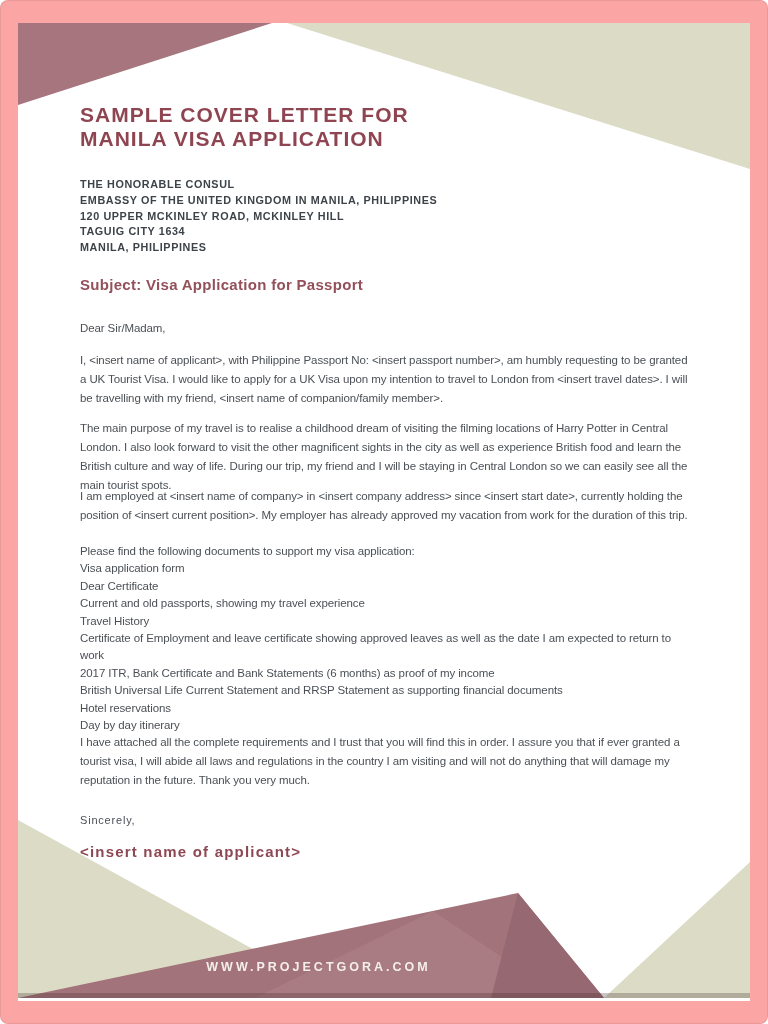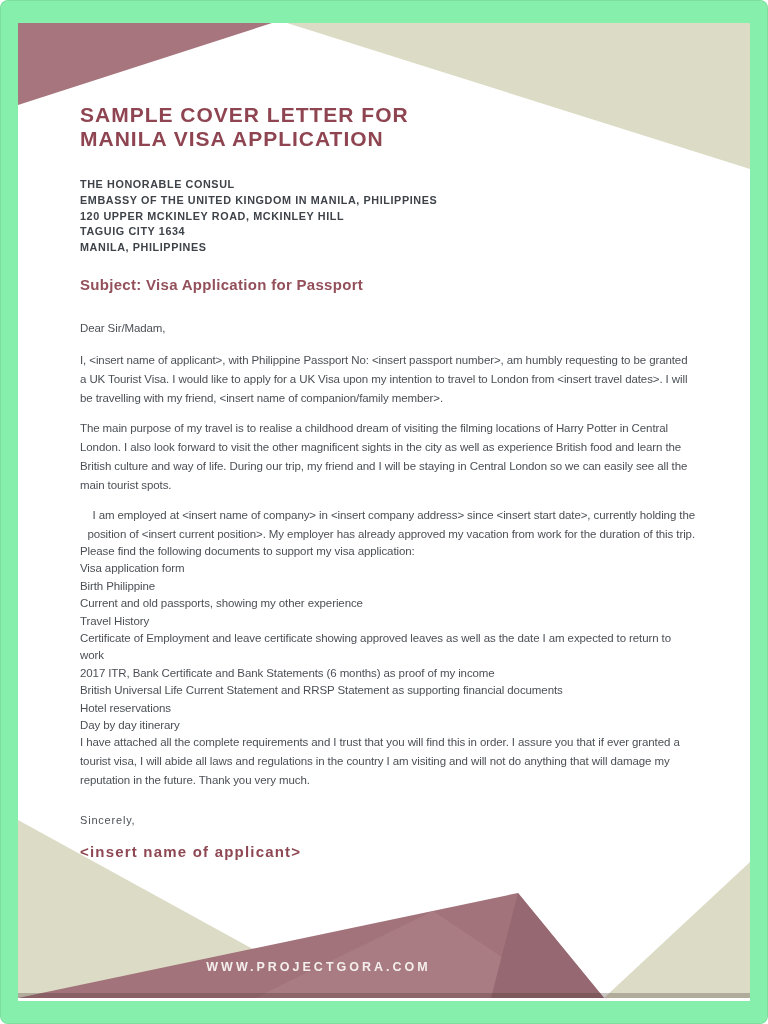--- a/index.html
+++ b/index.html
@@ -1,37 +1,37 @@
 <!DOCTYPE html>
 <html><head>
 <meta charset="utf-8">
 <style>
   html,body{margin:0;padding:0;background:#ffffff;}
   .canvas{
-    position:relative;width:768px;height:1024px;background:#86efac;
+    position:relative;width:768px;height:1024px;background:#fca5a5;
     overflow:hidden;border-radius:8px;box-shadow:inset 0 0 0 1px rgba(0,0,0,0.07);
     font-family:"Liberation Sans", sans-serif;
   }
   .page{position:absolute;left:18px;top:23px;width:732px;height:978px;background:#ffffff;}
   .decor{position:absolute;left:0;top:0;width:732px;height:978px;display:block;}
   .txt{position:absolute;left:62px;}
   .title{
     top:80px;font-size:21px;font-weight:700;letter-spacing:1px;line-height:23.5px;
   }
   .recipient{
     top:154px;font-size:10.8px;font-weight:700;letter-spacing:0.6px;line-height:15.8px;
   }
   .subject{
     top:253px;font-size:15px;font-weight:700;letter-spacing:0.3px;
   }
   .body-text{font-size:11.5px;letter-spacing:-0.1px;line-height:19px;width:615px;}
   .salutation{top:296px;}
   .para1{top:328px;}
   .para2{top:396px;}
-  .para3{top:483px;text-align:right;}
+  .para3{top:464px;}
   .docs{top:520px;line-height:17.4px;}
   .para5{top:710px;}
   .closing{top:791px;font-size:11px;letter-spacing:0.8px;}
   .signature{
     top:820px;font-size:15px;font-weight:700;letter-spacing:1.2px;
   }
   .footer{
     position:absolute;left:0;top:937px;width:601px;text-align:center;
     font-size:12.5px;font-weight:700;letter-spacing:3px;
   }
@@ -72,22 +72,22 @@
 
     <div class="txt body-text para1" style="color:#4b5056;">I, &lt;insert name of applicant&gt;, with Philippine Passport No: &lt;insert passport number&gt;, am humbly requesting to be granted a UK Tourist Visa. I would like to apply for a UK Visa upon my intention to travel to London from &lt;insert travel dates&gt;. I will be travelling with my friend, &lt;insert name of companion/family member&gt;.</div>
 
     <div class="txt body-text para2" style="color:#4b5056;">The main purpose of my travel is to realise a childhood dream of visiting the filming locations of Harry Potter in Central London. I also look forward to visit the other magnificent sights in the city as well as experience British food and learn the British culture and way of life. During our trip, my friend and I will be staying in Central London so we can easily see all the main tourist spots.</div>
 
     <div class="txt body-text para3" style="color:#4b5056;">I am employed at &lt;insert name of company&gt; in &lt;insert company address&gt; since &lt;insert start date&gt;, currently holding the position of &lt;insert current position&gt;. My employer has already approved my vacation from work for the duration of this trip.</div>
 
     <div class="txt body-text docs" style="color:#4b5056;">
       <div>Please find the following documents to support my visa application:</div>
       <div>Visa application form</div>
-      <div>Birth Philippine</div>
-      <div>Current and old passports, showing my other experience</div>
+      <div>Dear Certificate</div>
+      <div>Current and old passports, showing my travel experience</div>
       <div>Travel History</div>
       <div>Certificate of Employment and leave certificate showing approved leaves as well as the date I am expected to return to work</div>
       <div>2017 ITR, Bank Certificate and Bank Statements (6 months) as proof of my income</div>
       <div>British Universal Life Current Statement and RRSP Statement as supporting financial documents</div>
       <div>Hotel reservations</div>
       <div>Day by day itinerary</div>
     </div>
 
     <div class="txt body-text para5" style="color:#4b5056;">I have attached all the complete requirements and I trust that you will find this in order. I assure you that if ever granted a tourist visa, I will abide all laws and regulations in the country I am visiting and will not do anything that will damage my reputation in the future. Thank you very much.</div>
 

